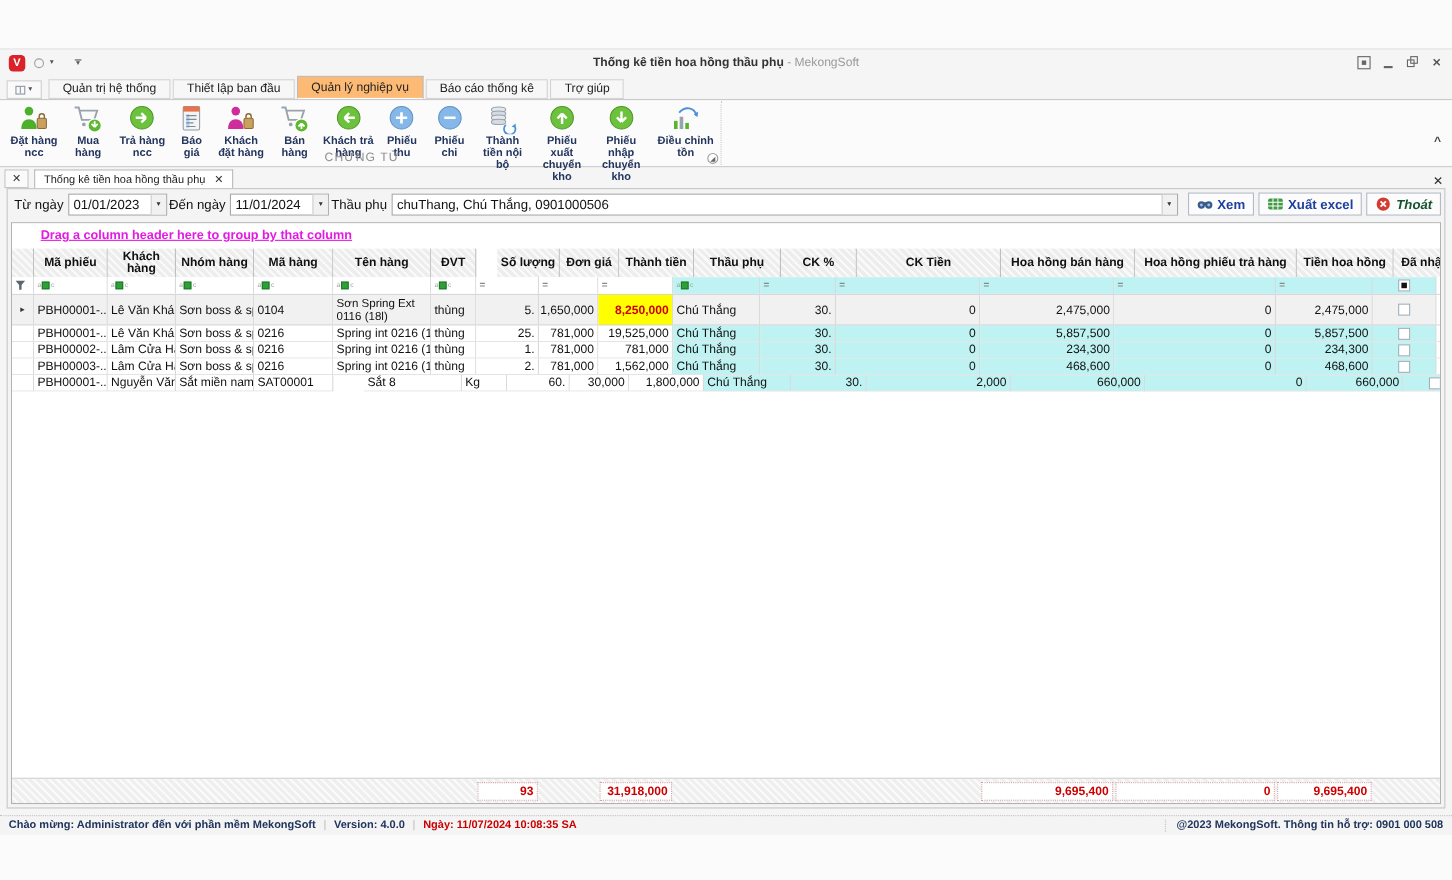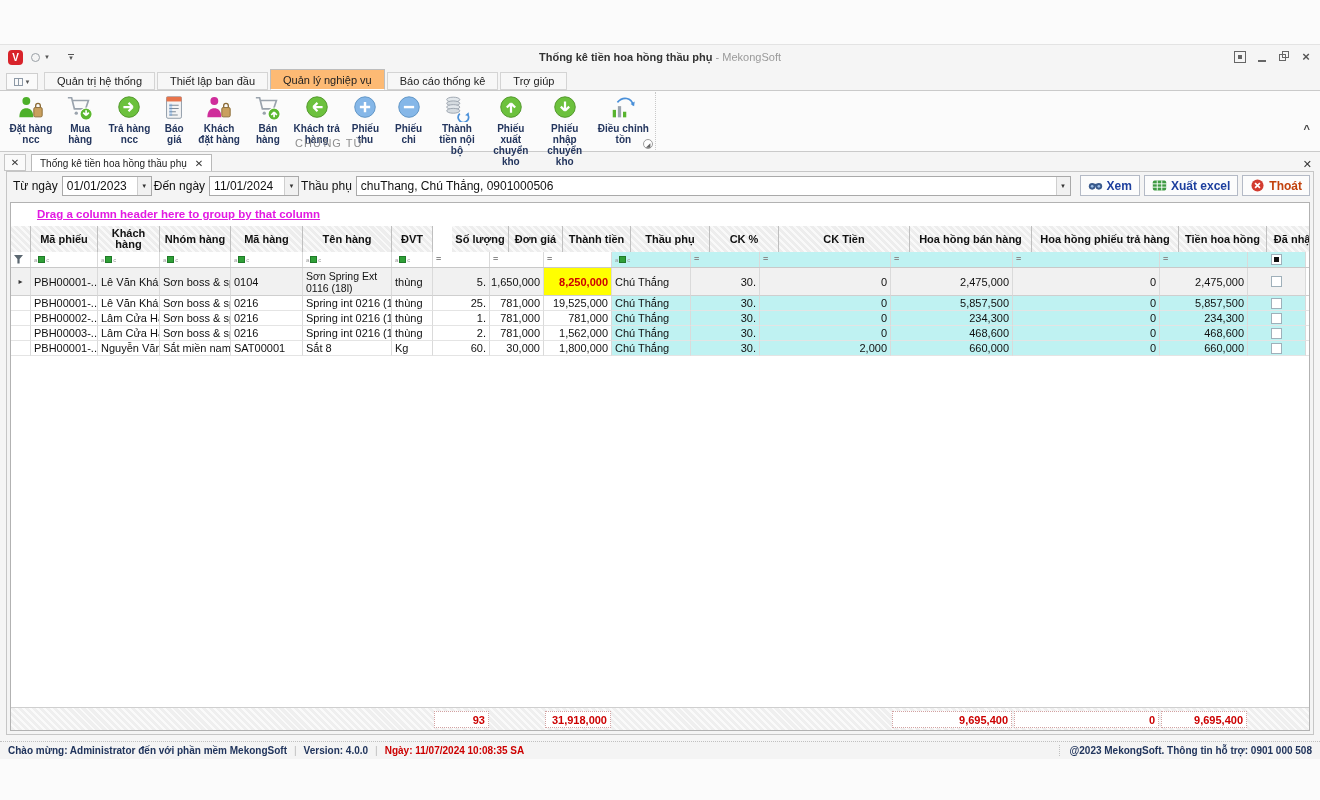--- a/index.html
+++ b/index.html
@@ -67,21 +67,21 @@
   .content { position:absolute; top:126px; left:6px; width:1308px; height:564px; background:#f4f4f4; border:1px solid #c6c6c6; }
   .params { height:27px; display:flex; align-items:center; padding:3px 3px 3px 4px; }
   .params .lbl { font-size:12px; color:#111; margin:0 4px 0 2px; white-space:nowrap; }
   .combo { height:20px; border:1px solid #a9a9a9; background:#fff; display:flex; align-items:center; font-size:12px; }
   .combo .val { padding:0 4px; white-space:nowrap; overflow:hidden; }
   .combo .arrowbtn { width:14px; align-self:stretch; border-left:1px solid #cfcfcf; background:#f1f1f1; display:flex; align-items:center; justify-content:center; font-size:6px; color:#333; margin-left:auto; }
   .combo.date { width:90px; }
   .combo.long { flex:1; margin-right:5px; }
   .abtn { height:21px; border:1px solid #b4bac6; background:#fcfcfc; display:flex; align-items:center; gap:4px; padding:0 7px; font-size:12px; font-weight:bold; color:#1d3f9e; margin-left:4px; white-space:nowrap; cursor:pointer; }
   .abtn svg { width:15px; height:13px; }
-  .abtn.exit span { color:#c2410c; }
+  .abtn.exit span { color:#14532d;font-style:italic; }
 
   
   .gridpanel { position:absolute; top:30px; left:3px; right:3px; bottom:3px; background:#fff; border:1px solid #b2b2b2; display:flex; flex-direction:column; overflow:hidden; }
   .grouphint { height:23px; line-height:23px; padding-left:26px; font-size:11.5px; font-weight:bold; color:#e21ae2; background:#fff;text-decoration:underline; }
   .grow { display:flex; flex-shrink:0; }
   .gcell { border-right:1px solid #dadada; overflow:hidden; flex-shrink:0; }
   .ghead { height:26px; border-right:1px solid #bfbfbf;
     background:repeating-linear-gradient(45deg,#ededed 0px,#ededed 3px,#f9f9f9 3px,#f9f9f9 5px);
     font-size:11px; font-weight:bold; color:#111; display:flex; align-items:center; justify-content:center; text-align:center; line-height:11px; }
   .gfilterrow { border-bottom:1px solid #c9c9c9; }
@@ -557,21 +557,21 @@
                 <div class="cb"></div>
               </div>
               <div class="gcell gdata" style="flex: 1 1 0%; border-right: none;"></div>
             </div>
             <div class="grow" style="height: 15px;">
               <div class="gcell gdata ind" style="width: 20px; height: 15px; justify-content: center;"></div>
               <div class="gcell gdata" style="width: 67px; height: 15px; justify-content: flex-start;">PBH00001-...</div>
               <div class="gcell gdata" style="width: 62px; height: 15px; justify-content: flex-start;">Nguyễn Văn Tam</div>
               <div class="gcell gdata" style="width: 71px; height: 15px; justify-content: flex-start;">Sắt miền nam</div>
               <div class="gcell gdata" style="width: 72px; height: 15px; justify-content: flex-start;">SAT00001</div>
-              <div class="gcell gdata" style="width: 89px; height: 15px; justify-content: flex-start;">Sắt 8</div>
+              <div class="gcell gdata" style="width: 89px; height: 15px; justify-content: flex-start; margin-left: 28px;">Sắt 8</div>
               <div class="gcell gdata" style="width: 41px; height: 15px; justify-content: flex-start;">Kg</div>
               <div class="gcell gdata" style="width: 57px; height: 15px; justify-content: flex-end;">60.</div>
               <div class="gcell gdata" style="width: 54px; height: 15px; justify-content: flex-end;">30,000</div>
               <div class="gcell gdata" style="width: 68px; height: 15px; justify-content: flex-end;">1,800,000</div>
               <div class="gcell gdata cyan" style="width: 79px; height: 15px; justify-content: flex-start;">Chú Thắng</div>
               <div class="gcell gdata cyan" style="width: 69px; height: 15px; justify-content: flex-end;">30.</div>
               <div class="gcell gdata cyan" style="width: 131px; height: 15px; justify-content: flex-end;">2,000</div>
               <div class="gcell gdata cyan" style="width: 122px; height: 15px; justify-content: flex-end;">660,000</div>
               <div class="gcell gdata cyan" style="width: 147px; height: 15px; justify-content: flex-end;">0</div>
               <div class="gcell gdata cyan" style="width: 88px; height: 15px; justify-content: flex-end;">660,000</div>

